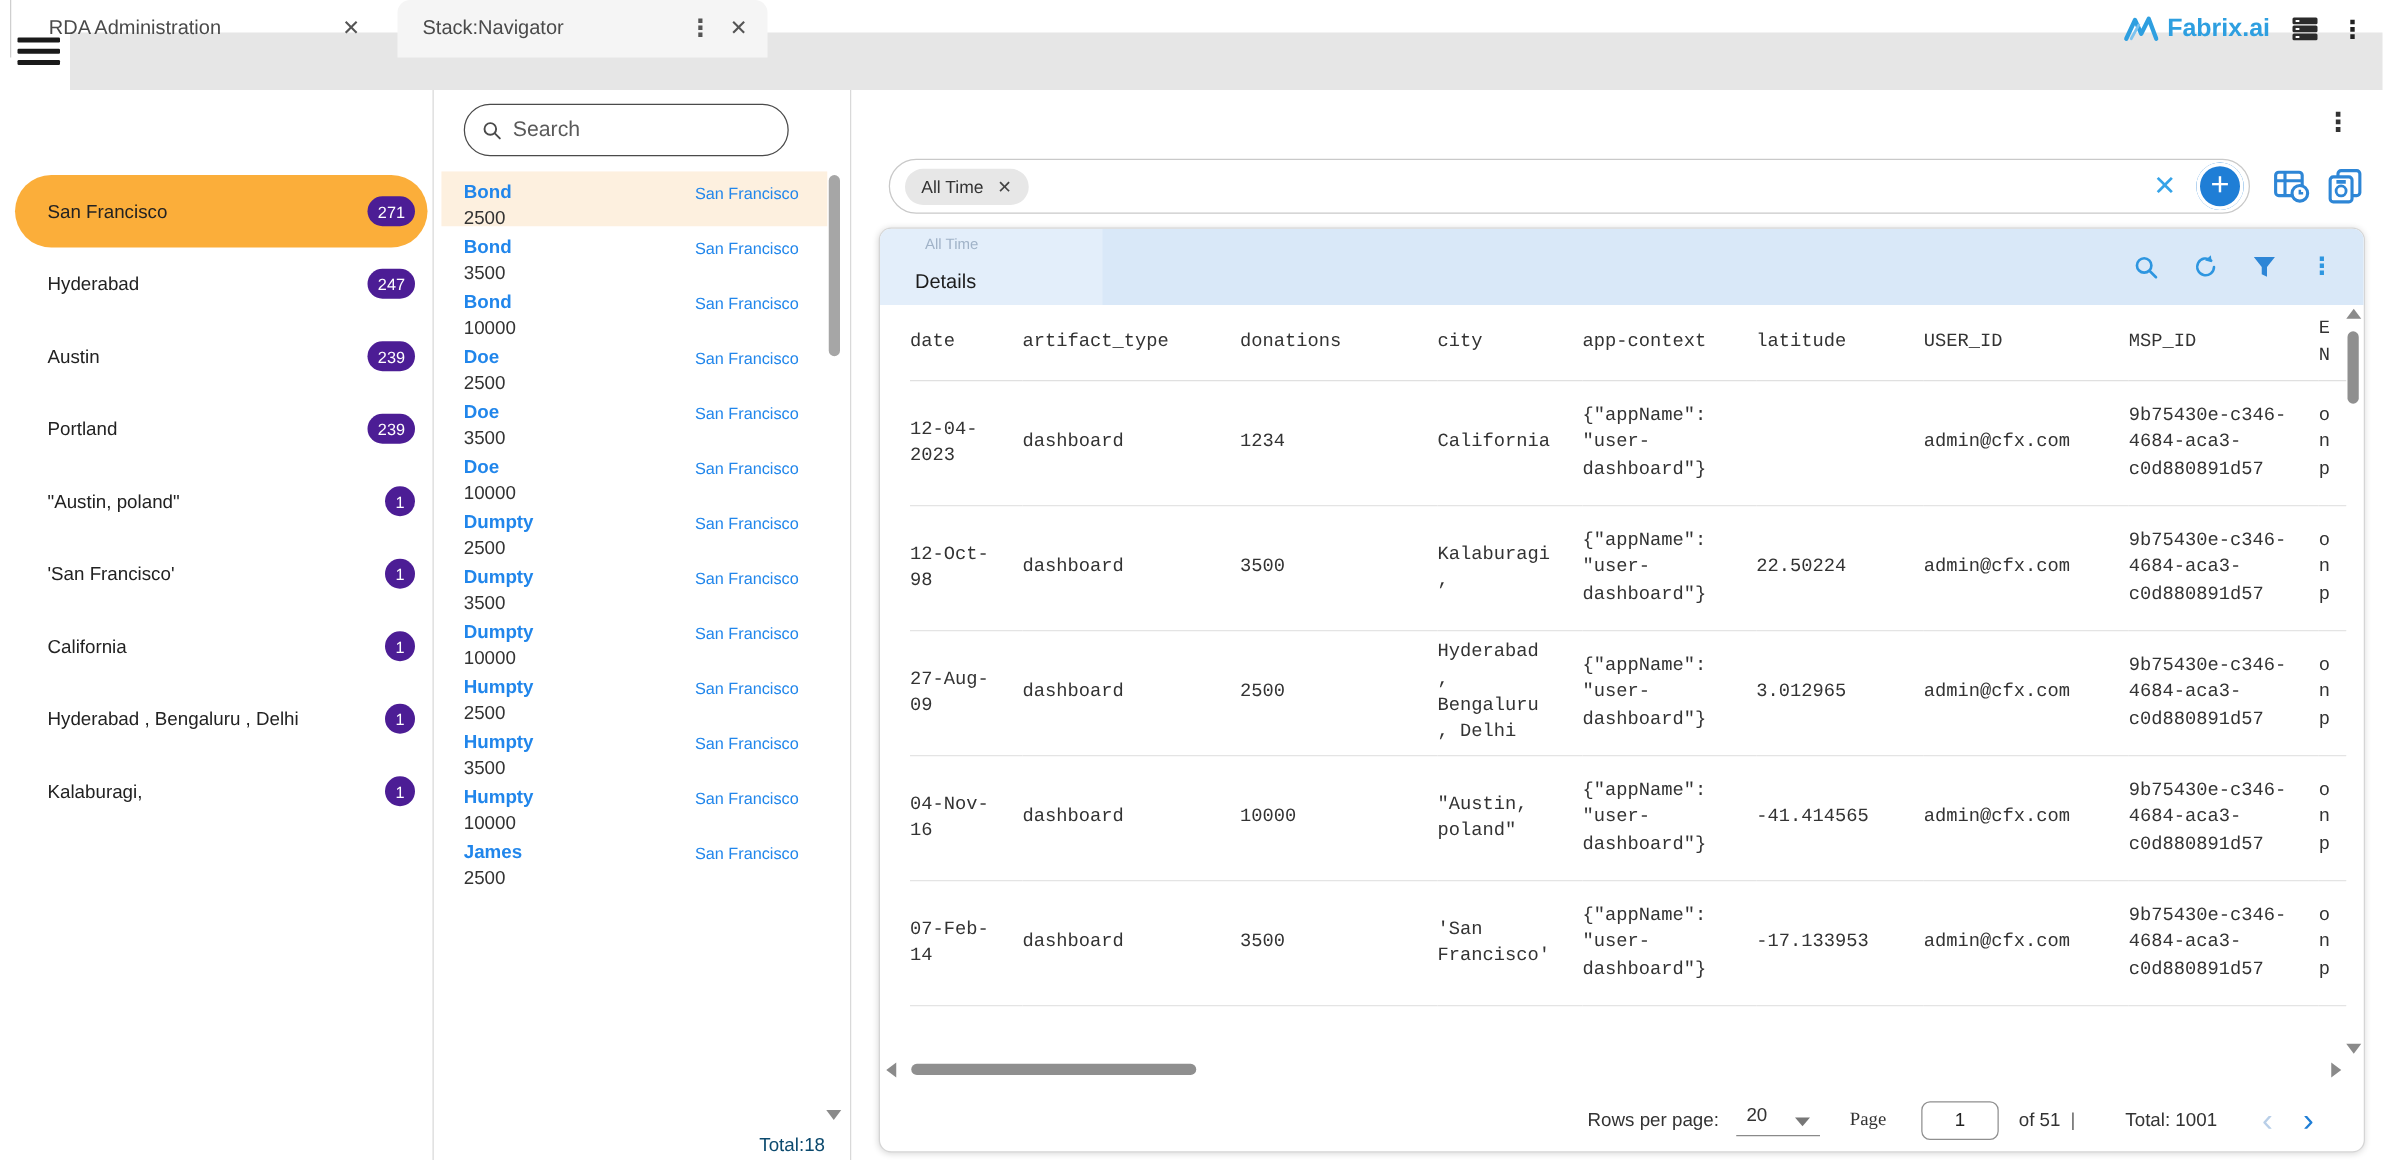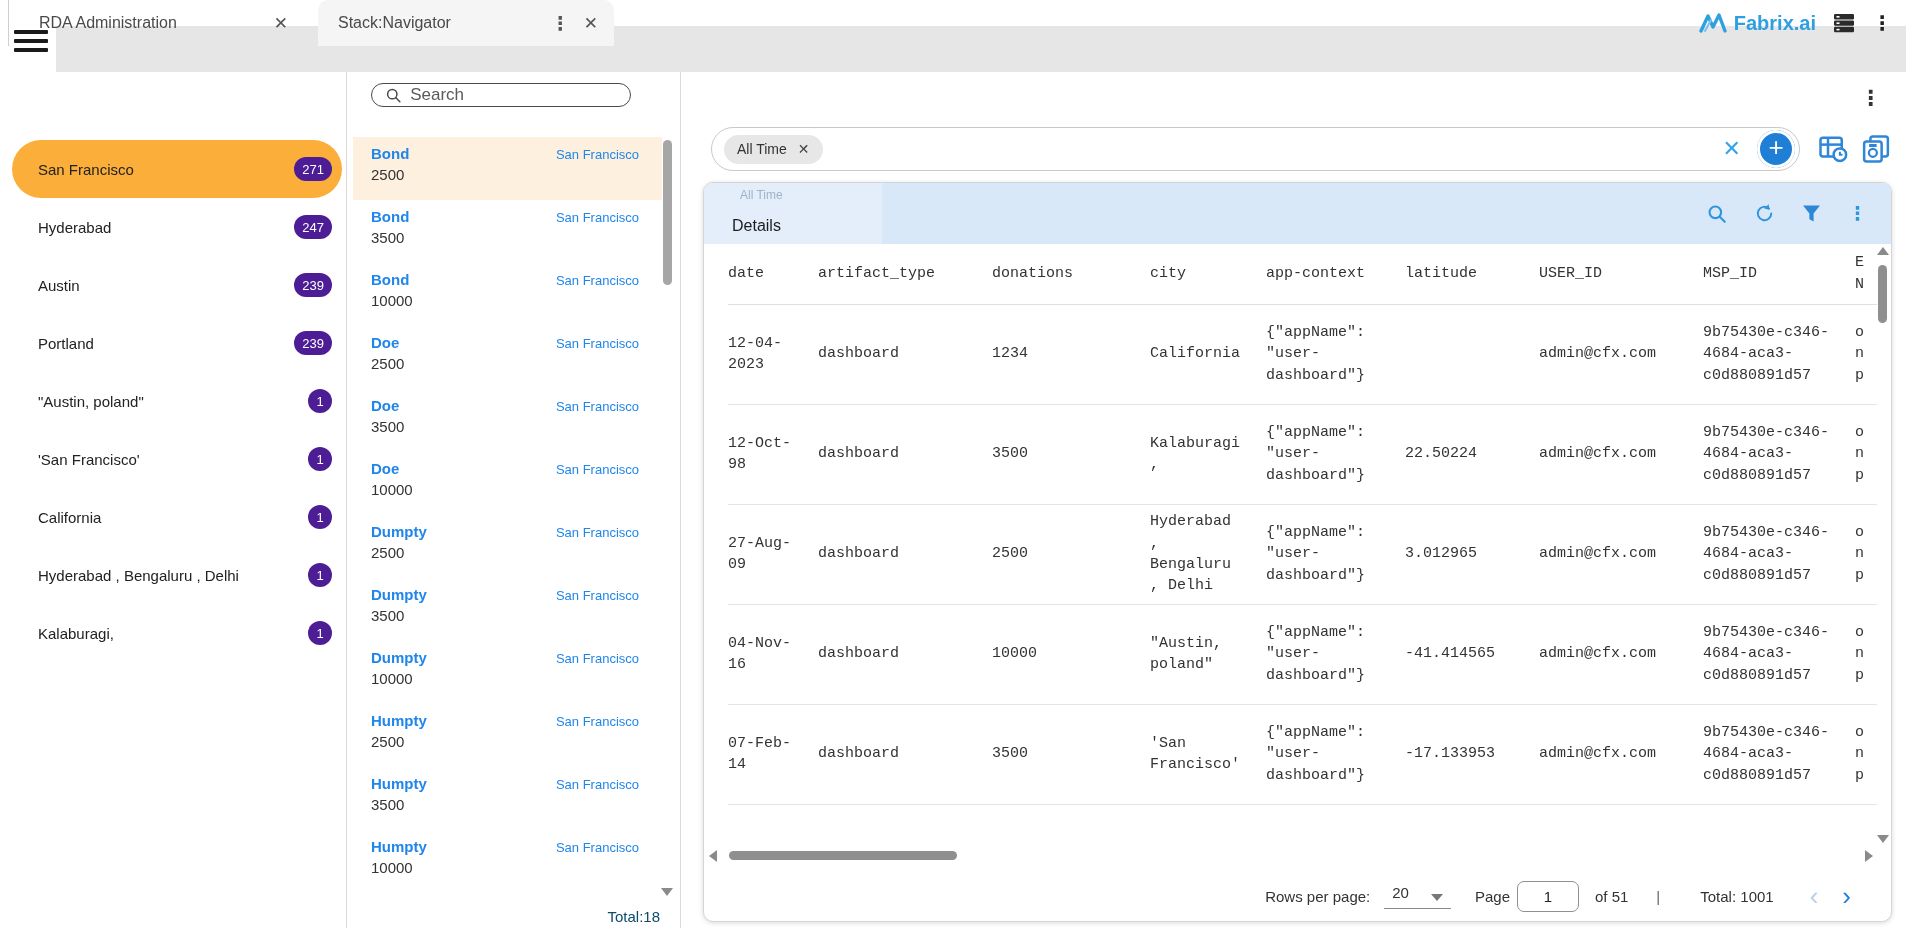--- a/index.html
+++ b/index.html
@@ -27,25 +27,25 @@
   .sidebar-title { font-size:17px; color:#222; }
   .blue-menu i { display:block; width:23px; height:3.5px; background:#2e9fe0; border-radius:2px; margin:3.5px 0; }
   .side-list { position:absolute; top:68px; left:0; right:0; }
   .side-item { height:58px; margin:0 4px 0 12px; display:flex; align-items:center; justify-content:space-between; padding:0 10px 0 26px; cursor:pointer; }
   .side-item.selected { background:#fbae3a; border-radius:29px; }
   .side-label { font-size:15px; color:#222; }
   .count-badge { background:#4c1d95; color:#fff; font-size:13px; font-weight:normal; min-width:24px; height:24px; padding:0 8px; border-radius:13px; display:flex; align-items:center; justify-content:center; }
 
   
   .navpanel { position:absolute; top:72px; left:353px; width:328px; bottom:0; background:#fff; border-right:1px solid #d9d9d9; }
-  .searchbox { position:absolute; top:11px; left:18px; width:260px; height:24px; border:1.8px solid #4a4a4a; border-radius:21px; display:flex; align-items:center; padding:0 14px; gap:9px; background:#fff; }
+  .searchbox { position:absolute; top:11px; left:18px; width:260px; height:42px; border:1.8px solid #4a4a4a; border-radius:21px; display:flex; align-items:center; padding:0 14px; gap:9px; background:#fff; }
   .searchbox input { border:none; outline:none; font-size:17px; color:#333; width:100%; font-family:inherit; background:transparent; }
   .searchbox input::placeholder { color:#5a5a5a; }
   .nav-list { position:absolute; top:65px; left:0; right:18px; bottom:25px; overflow:hidden; }
-  .nav-item { height:63px; padding:8px 23px 0 18px; position:relative; cursor:pointer; }
+  .nav-item { height:44px; padding:8px 23px 0 18px; position:relative; cursor:pointer; }
   .nav-item.selected { background:#fdf0df; }
   .nav-name { color:#2186eb; font-size:15px; font-weight:bold; }
   .nav-value { color:#333; font-size:15px; margin-top:4px; }
   .nav-loc { position:absolute; top:10px; right:23px; color:#2186eb; font-size:13px; }
   .nav-scroll-thumb { position:absolute; top:68px; right:8px; width:9px; height:145px; background:#a6a6a6; border-radius:5px; }
   .nav-scroll-down { position:absolute; bottom:32px; right:7px; }
   .nav-total { position:absolute; bottom:3px; right:20px; font-size:15px; color:#0c4a6e; }
 
   .tri-up    { width:0; height:0; border-left:6px solid transparent; border-right:6px solid transparent; border-bottom:8px solid #8a8a8a; }
   .tri-down  { width:0; height:0; border-left:6px solid transparent; border-right:6px solid transparent; border-top:8px solid #8a8a8a; }
@@ -88,23 +88,23 @@
   .vspacer { flex:1; }
   .hscroll { position:absolute; left:5px; right:18px; top:666px; height:13px; display:flex; align-items:center; }
   .hthumb { width:228px; height:9px; background:#8f8f8f; border-radius:5px; margin-left:12px; }
   .hspacer { flex:1; }
 
   
   .pager { position:absolute; left:0; right:0; top:688px; height:50px; display:flex; align-items:center; justify-content:flex-end; gap:0; padding-right:28px; font-size:15px; color:#333;padding-left:36px; }
   .rpp-label { margin-right:14px; }
   .rpp-select { display:flex; align-items:flex-end; gap:22px; border-bottom:1px solid #8a8a8a; padding:0 8px 7px 8px; cursor:pointer; margin-right:24px; }
   .caret-down { width:0; height:0; border-left:6px solid transparent; border-right:6px solid transparent; border-top:7px solid #777; }
-  .page-label { margin-right:7px; }
+  .page-label { margin-right:28px;font-family:Liberation Serif, serif; }
   .page-input { width:62px; height:31px; border:1.5px solid #8f8f8f; border-radius:7px; text-align:center; font-size:15px; color:#222; font-family:inherit; outline:none; margin-right:16px; }
-  .of-label { margin-right:28px; }
+  .of-label { margin-right:8px; }
   .pipe { color:#666; margin-right:16px; }
   .total-label { margin-right:24px;margin-left:24px; }
   .chev { font-size:26px; line-height:22px; padding:0 12px; cursor:pointer; }
   .chev.prev { color:#b9cfe8; }
   .chev.next { color:#1f7ed6; }
 </style>
 </head>
 <body>
 
 <div class="topbar">

